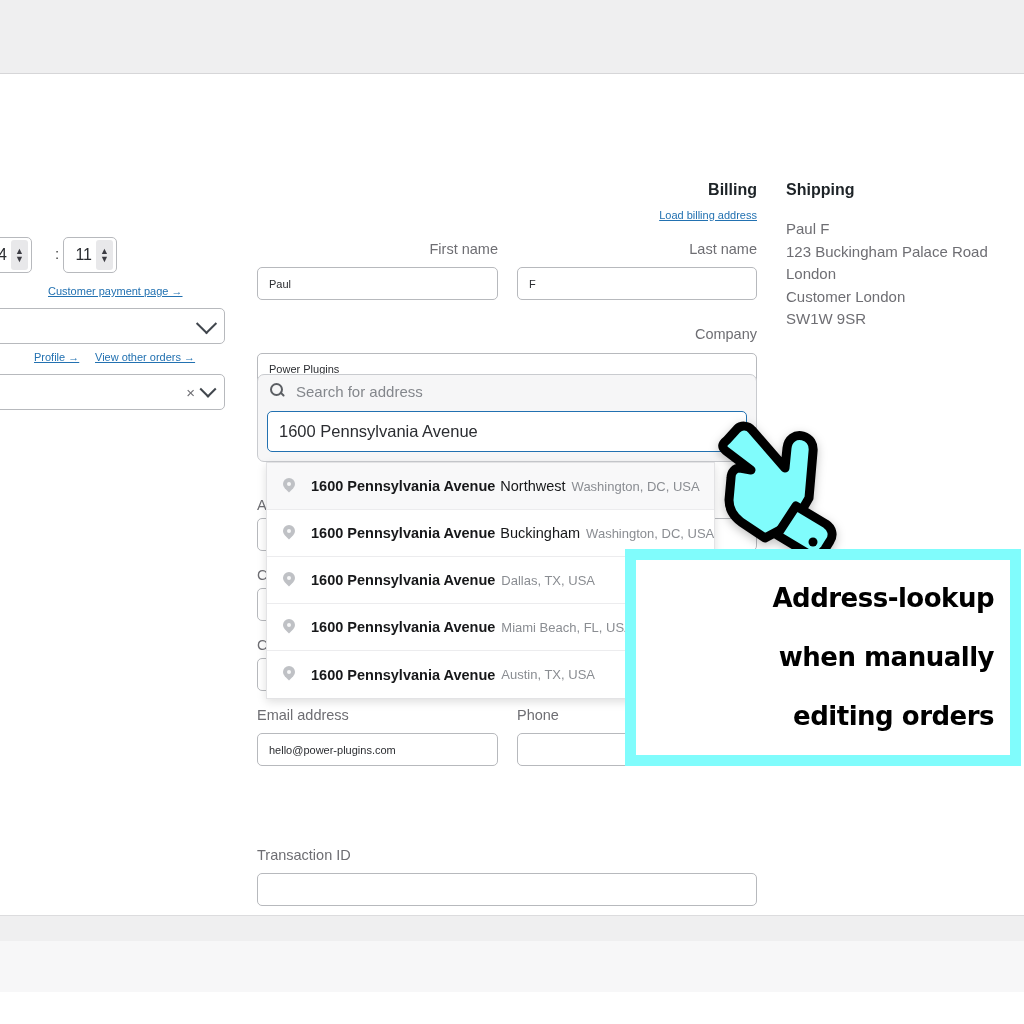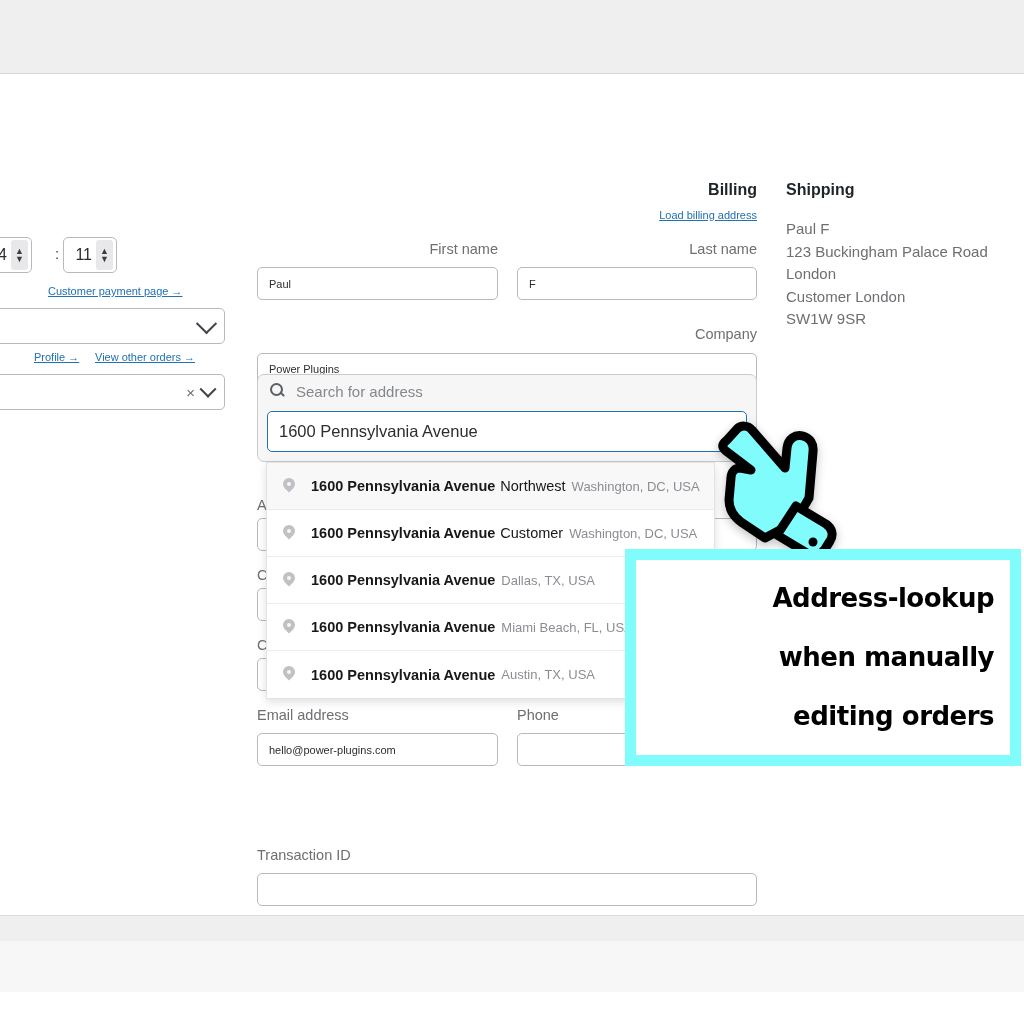--- a/index.html
+++ b/index.html
@@ -252,21 +252,21 @@
   <div class="suggest">
     <div class="sugrow hl">
       <span class="pin"></span>
       <span class="sug-main">1600 Pennsylvania Avenue</span>
       <span class="sug-mid">Northwest</span>
       <span class="sug-sub">Washington, DC, USA</span>
     </div>
     <div class="sugrow">
       <span class="pin"></span>
       <span class="sug-main">1600 Pennsylvania Avenue</span>
-      <span class="sug-mid">Customer</span>
+      <span class="sug-mid">Buckingham</span>
       <span class="sug-sub">Washington, DC, USA</span>
     </div>
     <div class="sugrow">
       <span class="pin"></span>
       <span class="sug-main">1600 Pennsylvania Avenue</span>
       <span class="sug-sub">Dallas, TX, USA</span>
     </div>
     <div class="sugrow">
       <span class="pin"></span>
       <span class="sug-main">1600 Pennsylvania Avenue</span>

